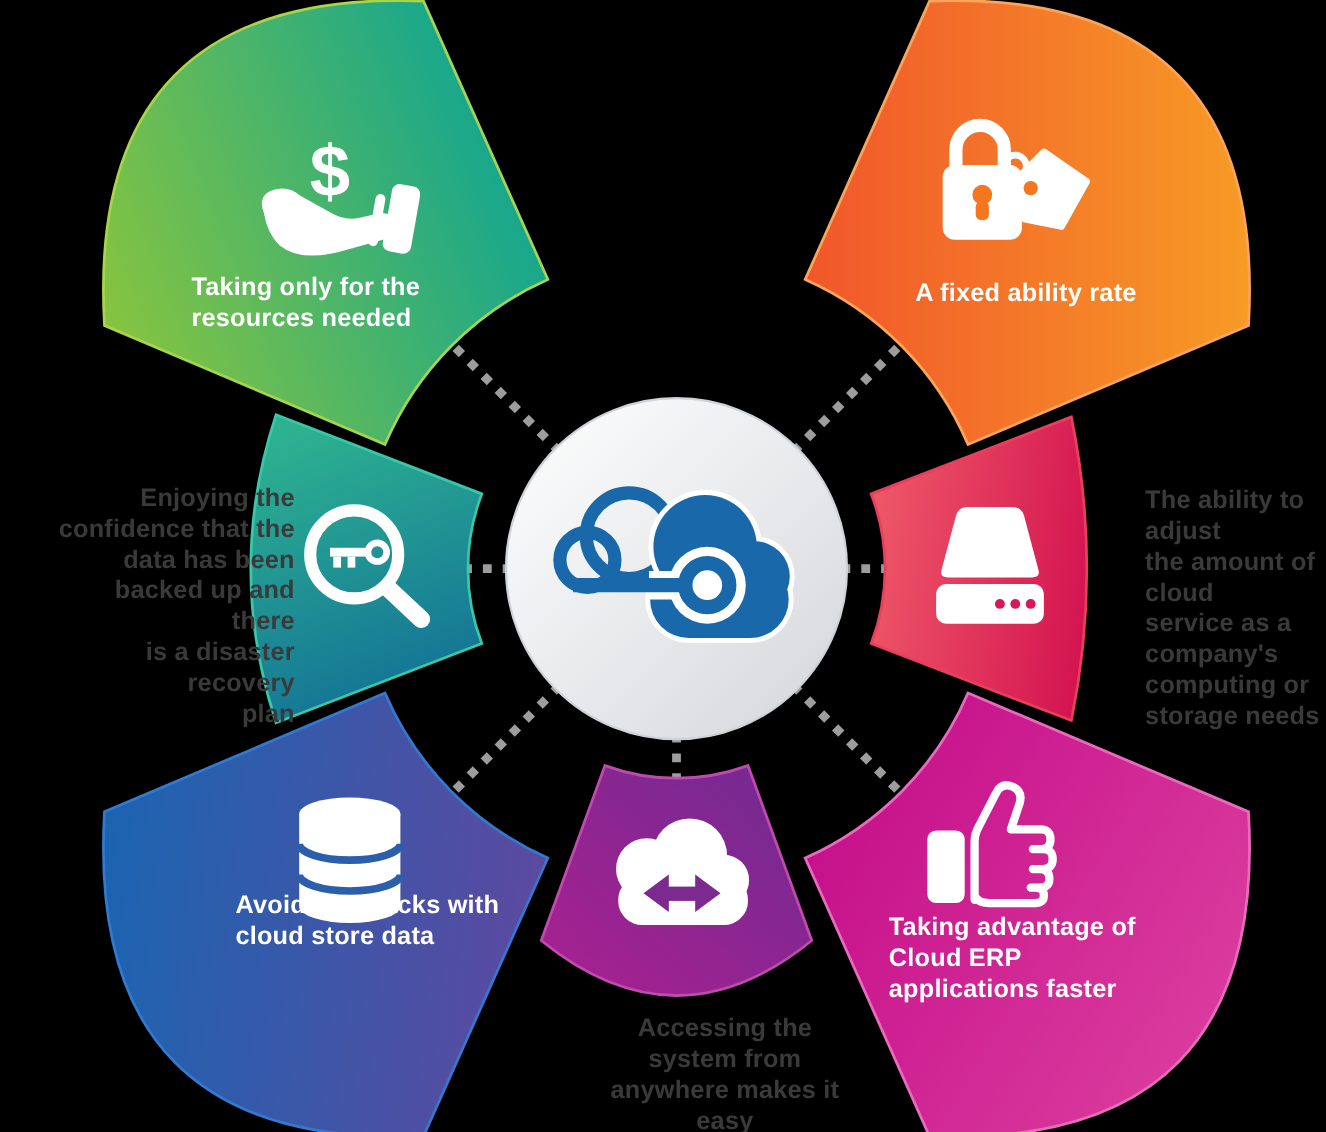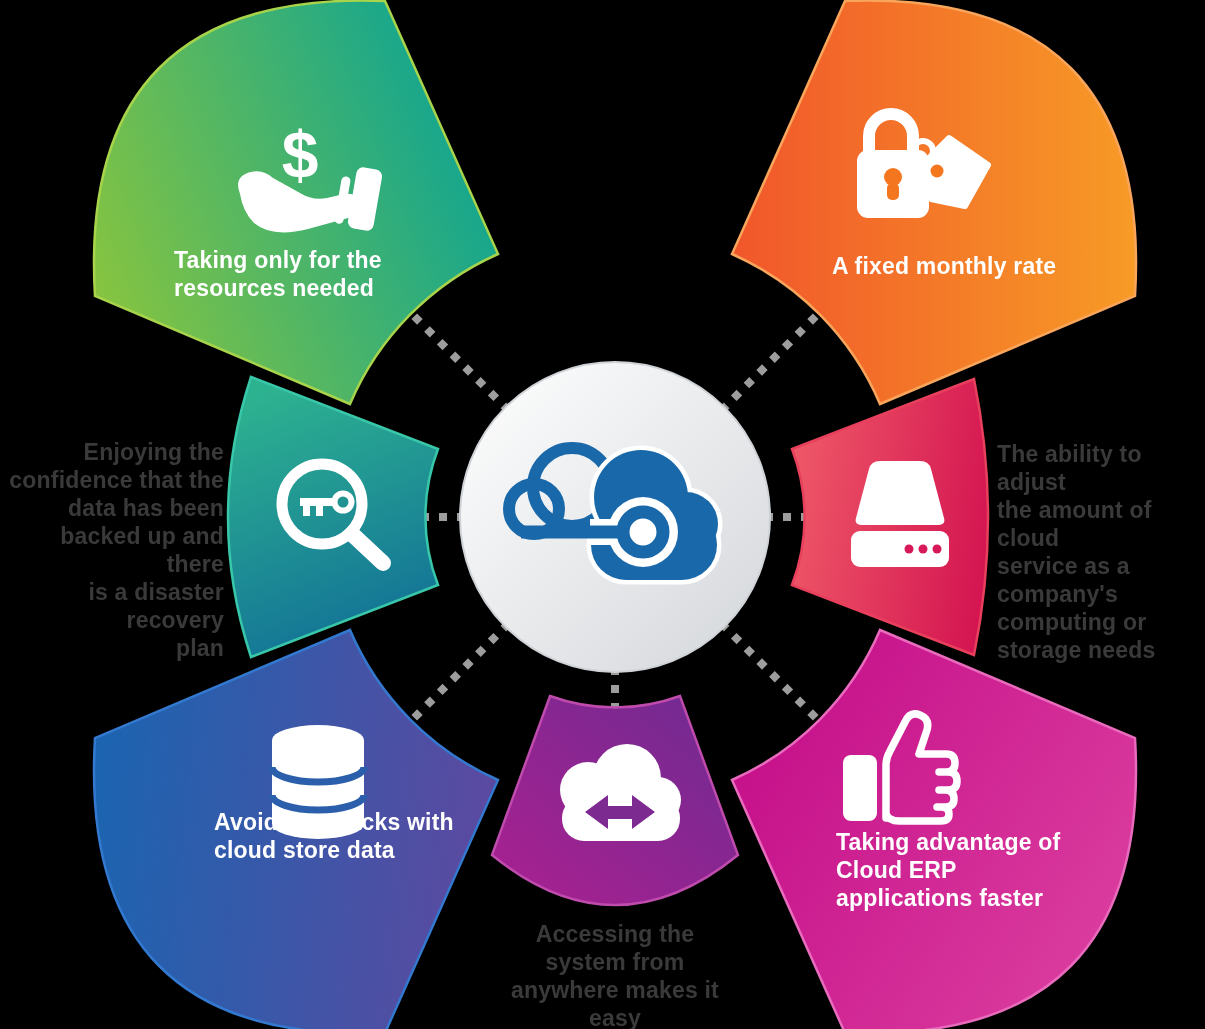--- a/index.html
+++ b/index.html
@@ -6,21 +6,21 @@
   .stage{
     position:relative;width:1205px;height:1029px;background:#000;
     overflow:hidden;font-family:"Liberation Sans", sans-serif;
   }
   .stage svg{position:absolute;left:0;top:0;}
   .lbl{
     position:absolute;font-weight:bold;font-size:23px;line-height:28px;
     white-space:pre-line;letter-spacing:0.2px;
   }
   .lbl-white{color:#ffffff;}
-  .lbl-dark{color:#3a3a3a;}
+  .lbl-dark{color:#3a3a3a;padding-left:44px;}
   .ta-r{text-align:right;}
   .ta-c{text-align:center;}
 </style>
 </head>
 <body>
 
 <div class="stage">
 
 <svg width="1205" height="1029" viewBox="0 0 1205 1029">
   <defs>
@@ -160,21 +160,21 @@
     <path d="M886,818 L886,765 Q886,758 890,751 L905,722 Q910,711 920,715 Q930,719 927,730
              L919,754 L946,754 Q955,754 955,763 Q955,772 946,772 L939,772 L948,772 Q957,772 957,781
              Q957,790 948,790 L939,790 L945,790 Q954,790 954,799 Q954,807 945,807 L937,807 L941,807
              Q949,807 949,814 Q949,821 941,821 L899,821 Q889,821 886,814 Z" fill="none" stroke="#ffffff" stroke-width="7.5" stroke-linejoin="round" stroke-linecap="round"></path>
   </g>
 </svg>
 
 <div class="lbl lbl-white" style="left:174px;top:246px;width:245px;">Taking only for the
 resources needed</div>
 
-<div class="lbl lbl-white" style="left:832px;top:252px;width:270px;">A fixed monthly rate</div>
+<div class="lbl lbl-white" style="left:832px;top:252px;width:270px;">A fixed ability rate</div>
 
 <div class="lbl lbl-dark ta-r" style="left:0px;top:438px;width:224px;">Enjoying the
 confidence that the
 data has been
 backed up and there
 is a disaster recovery
 plan</div>
 
 <div class="lbl lbl-dark" style="left:997px;top:440px;width:215px;">The ability to adjust
 the amount of cloud
@@ -184,17 +184,17 @@
 storage needs</div>
 
 <div class="lbl lbl-white" style="left:214px;top:808px;width:255px;">Avoiding attacks with
 cloud store data</div>
 
 <div class="lbl lbl-dark ta-c" style="left:478px;top:920px;width:274px;">Accessing the
 system from
 anywhere makes it
 easy</div>
 
-<div class="lbl lbl-white" style="left:836px;top:828px;width:255px;">Taking advantage of
+<div class="lbl lbl-white" style="left:808px;top:828px;width:255px;">Taking advantage of
 Cloud ERP
 applications faster</div>
 
 </div>
 
 </body></html>

